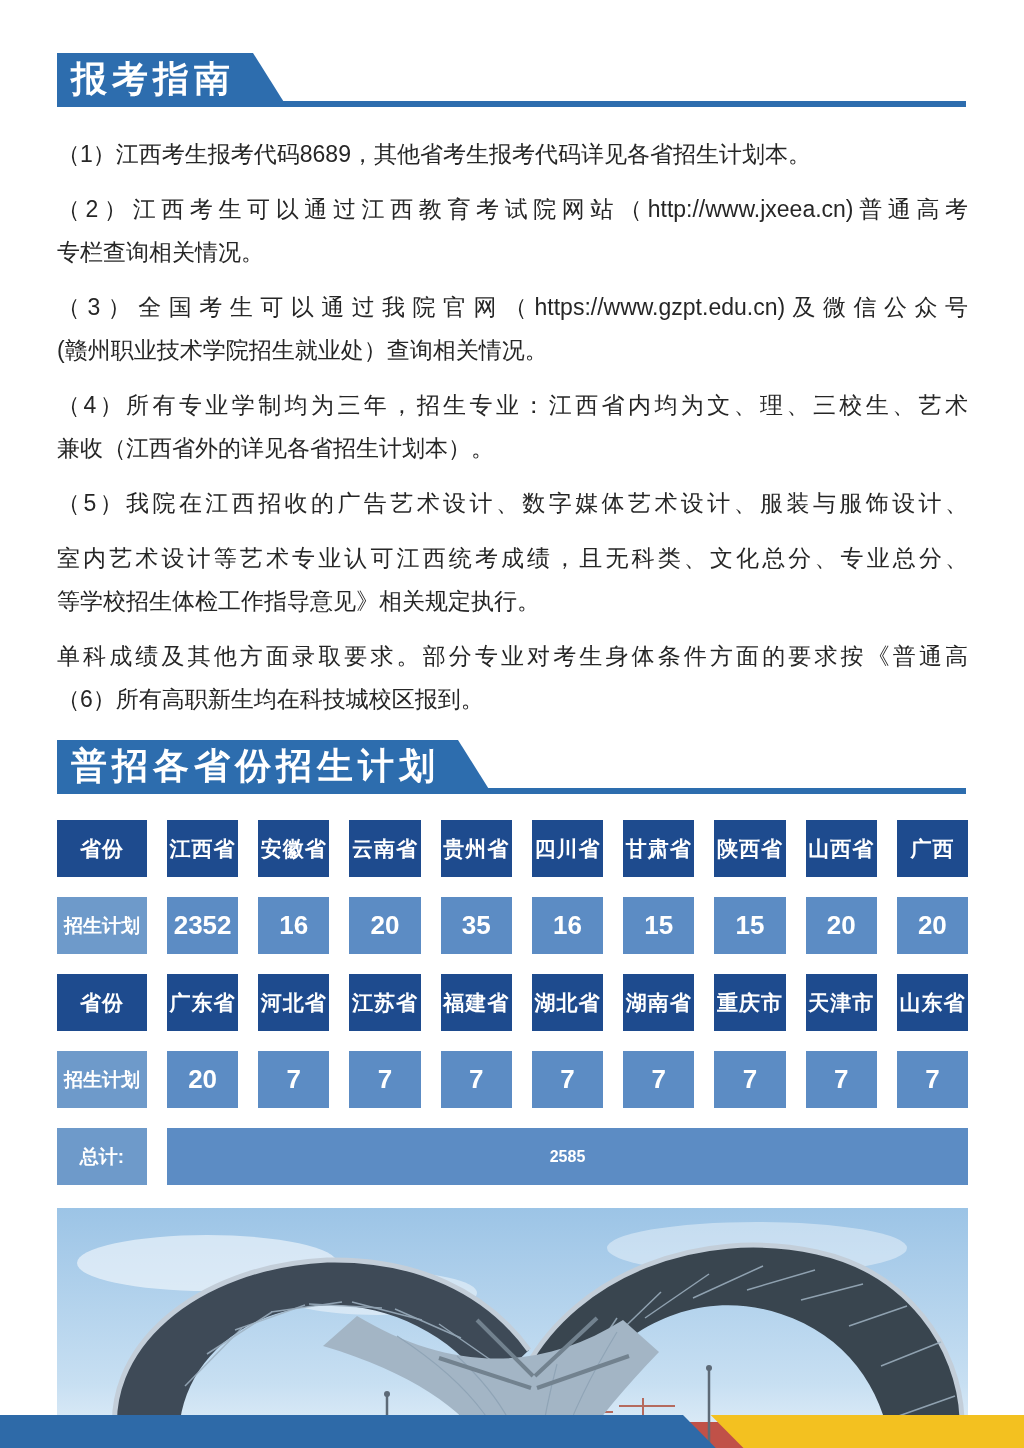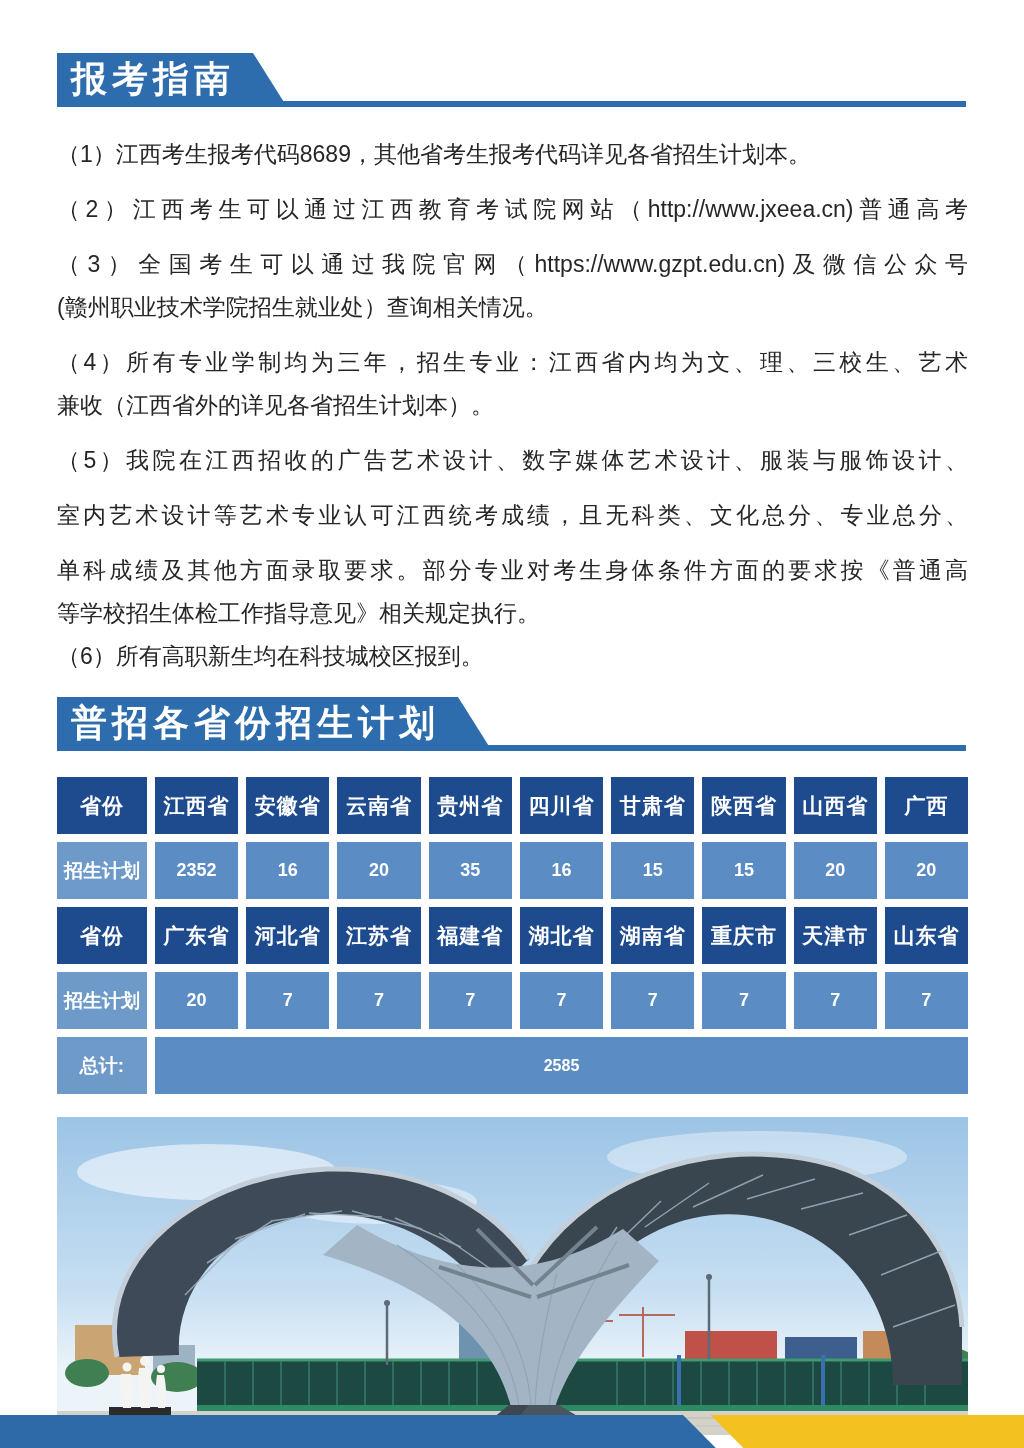--- a/index.html
+++ b/index.html
@@ -41,25 +41,25 @@
   .paras{margin-top:26px;color:var(--text_dark);font-size:23px;line-height:43px;font-weight:500;}
   .ln{white-space:nowrap;}
   .ln.just{white-space:normal;text-align:justify;text-align-last:justify;margin-top:12px;}
 
   
   .plan-table{
     margin-top:26px;
     display:grid;
     grid-template-columns:90px repeat(9,1fr);
     grid-auto-rows:57px;
-    gap:8px;
+    gap:20px;
   }
   .cell{display:flex;align-items:center;justify-content:center;color:#fff;font-weight:700;}
   .c-dark{background:var(--table_dark_blue);font-size:21px;letter-spacing:1px;}
-  .c-mid{background:var(--table_mid_blue);font-size:18px;}
+  .c-mid{background:var(--table_mid_blue);font-size:26px;}
   .c-label{background:var(--table_light_blue);font-size:19px;letter-spacing:0;text-align:center;}
   .c-span{grid-column:2 / -1;background:var(--table_mid_blue);font-size:16px;}
 
   
   .photo{margin-top:23px;width:911px;height:318px;}
   .photo svg{display:block;width:911px;height:318px;}
 
   
   .footer{position:absolute;left:0;right:0;bottom:0;height:33px;}
   .footer .blue{position:absolute;inset:0;background:var(--footer_blue);
@@ -76,28 +76,29 @@
     <div class="banner">
       <div class="bar"></div>
       <div class="flag">
         <span>报考指南</span>
       </div>
     </div>
 
     <div class="paras">
       <div class="ln">（1）江西考生报考代码8689，其他省考生报考代码详见各省招生计划本。</div>
       <div class="ln just">（2）江西考生可以通过江西教育考试院网站（http://www.jxeea.cn)普通高考</div>
+      <div class="ln">专栏查询相关情况。</div>
       <div class="ln just">（3）全国考生可以通过我院官网（https://www.gzpt.edu.cn)及微信公众号</div>
       <div class="ln">(赣州职业技术学院招生就业处）查询相关情况。</div>
       <div class="ln just">（4）所有专业学制均为三年，招生专业：江西省内均为文、理、三校生、艺术</div>
       <div class="ln">兼收（江西省外的详见各省招生计划本）。</div>
       <div class="ln just">（5）我院在江西招收的广告艺术设计、数字媒体艺术设计、服装与服饰设计、</div>
       <div class="ln just">室内艺术设计等艺术专业认可江西统考成绩，且无科类、文化总分、专业总分、</div>
+      <div class="ln">等学校招生体检工作指导意见》相关规定执行。</div>
       <div class="ln just">单科成绩及其他方面录取要求。部分专业对考生身体条件方面的要求按《普通高</div>
-      <div class="ln">等学校招生体检工作指导意见》相关规定执行。</div>
       <div class="ln">（6）所有高职新生均在科技城校区报到。</div>
     </div>
 
     <div class="banner" style="margin-top:19px;">
       <div class="bar"></div>
       <div class="flag">
         <span>普招各省份招生计划</span>
       </div>
     </div>
 

